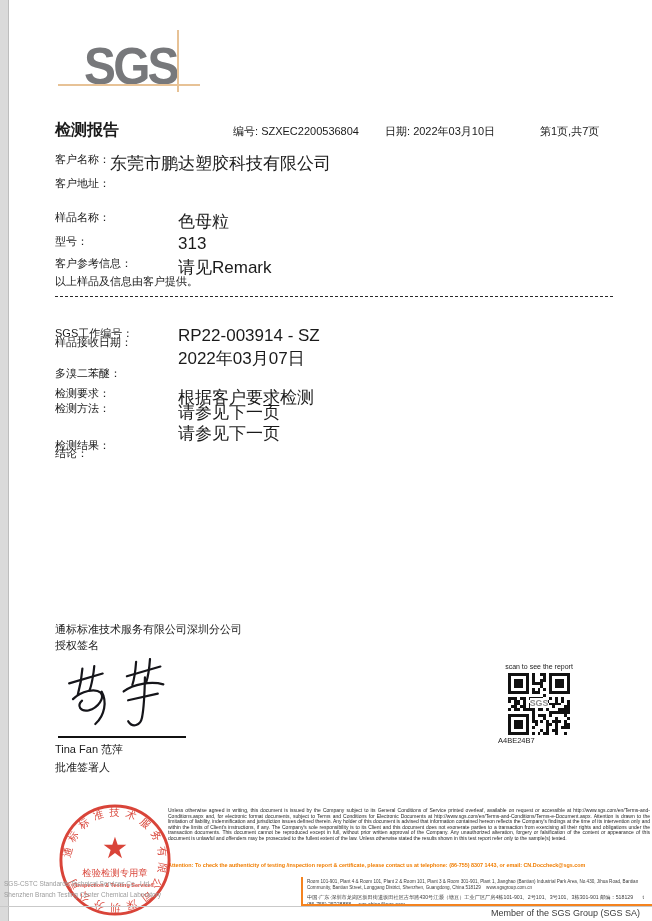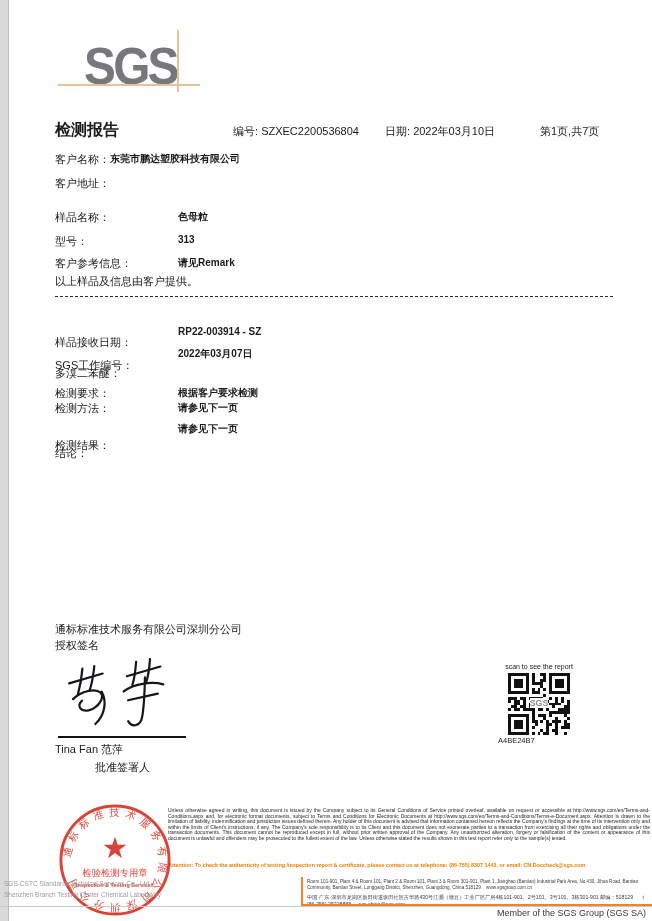--- a/index.html
+++ b/index.html
@@ -6,42 +6,42 @@
   .page{position:relative;width:652px;height:921px;background:#fff;overflow:hidden;
         font-family:"Liberation Sans","DejaVu Sans",sans-serif;color:#1a1a1a;}
   .left-strip{position:absolute;left:0;top:0;width:8px;height:921px;background:#dadada;border-right:1px solid #bdbdbd;}
   .logo-text{position:absolute;left:84px;top:36px;font-size:52px;font-weight:bold;color:#77787b;
              letter-spacing:-3px;transform:scaleX(.92);transform-origin:left top;}
   .logo-hline{position:absolute;left:58px;top:84px;width:142px;height:2px;background:#e7c296;}
   .logo-vline{position:absolute;left:177px;top:30px;width:2px;height:62px;background:#e7c296;}
   .doc-title{position:absolute;left:55px;top:120px;font-size:16px;font-weight:bold;}
   .hinfo{position:absolute;top:124px;font-size:11px;}
   .lbl{position:absolute;left:55px;font-size:11px;}
-  .val{position:absolute;font-size:10px;font-weight:bold;}
+  .val{position:absolute;font-size:17px;}
   .dash-sep{position:absolute;left:55px;top:296px;width:558px;border-top:1.5px dashed #2a2a2a;}
   .concl{position:absolute;left:178px;top:446px;width:437px;font-size:11px;line-height:19px;text-align:justify;}
   .sig-line{position:absolute;left:58px;top:736px;width:128px;height:2px;background:#111;}
   .qr-caption{position:absolute;left:498px;top:663px;width:82px;text-align:center;font-size:7px;color:#222;}
   .qr-code{position:absolute;left:508px;top:673px;width:62px;height:62px;}
   .qr-label{position:absolute;left:498px;top:736px;width:82px;text-align:left;font-size:7.5px;color:#222;}
   .disclaimer{position:absolute;left:168px;top:808px;width:482px;font-size:5px;line-height:5.5px;
               text-align:justify;color:#1f1f1f;}
   .attention{position:absolute;left:168px;top:862px;width:482px;font-size:5.4px;line-height:6.2px;
              font-weight:bold;color:#f07d00;}
   .foot-co{position:absolute;left:4px;top:878px;width:295px;font-size:6.5px;line-height:11px;color:#9b9b9b;}
   .foot-div{position:absolute;left:301px;top:877px;width:2px;height:27px;background:#f5831f;}
   .foot-addr{position:absolute;left:307px;top:879px;width:343px;color:#3c3c3c;}
   .foot-addr .l1{font-size:4.6px;line-height:6px;}
   .foot-addr .l2{font-size:5.2px;line-height:7px;margin-top:3px;}
   .foot-addr .web{margin-left:4px;}
   .foot-addr .tel{margin-left:8px;}
   .foot-addr .mail{margin-left:6px;}
   .bottom-gray{position:absolute;left:0;top:906px;width:652px;height:1px;background:#c9c9c9;}
   .bottom-orange{position:absolute;left:301px;top:904px;width:351px;height:2px;background:#f5831f;}
-  .member{position:absolute;right:6px;top:908px;font-size:9px;color:#3a3a3a;}
+  .member{position:absolute;right:12px;top:908px;font-size:9px;color:#3a3a3a;}
   .stamp{position:absolute;left:56px;top:801px;width:118px;height:118px;opacity:.88;}
   .sig-svg{position:absolute;left:58px;top:658px;width:150px;height:80px;}
 </style>
 </head>
 <body>
 
 <div class="page">
   <div class="left-strip"></div>
 
   <div class="logo-text">SGS</div>
@@ -66,21 +66,21 @@
   <div class="lbl" style="top:210px;">样品名称：</div>
   <div class="val" style="left:178px;top:210px;">色母粒</div>
   <div class="lbl" style="top:234px;">型号：</div>
   <div class="val" style="left:178px;top:234px;">313</div>
   <div class="lbl" style="top:256px;">客户参考信息：</div>
   <div class="val" style="left:178px;top:256px;">请见Remark</div>
   <div class="lbl" style="top:274px;">以上样品及信息由客户提供。</div>
 
   <div class="dash-sep"></div>
 
-  <div class="lbl" style="top:326px;margin-top:32px;">SGS工作编号：</div>
+  <div class="lbl" style="top:326px;">SGS工作编号：</div>
   <div class="val" style="left:178px;top:326px;">RP22-003914 - SZ</div>
   <div class="lbl" style="top:335px;">样品接收日期：</div>
   <div class="val" style="left:178px;top:347px;">2022年03月07日</div>
   <div class="lbl" style="top:366px;">多溴二苯醚：</div>
   <div class="lbl" style="top:386px;">检测要求：</div>
   <div class="val" style="left:178px;top:386px;">根据客户要求检测</div>
   <div class="lbl" style="top:401px;">检测方法：</div>
   <div class="val" style="left:178px;top:401px;">请参见下一页</div>
   <div class="lbl" style="top:422px;margin-top:16px;">检测结果：</div>
   <div class="val" style="left:178px;top:422px;">请参见下一页</div>
@@ -98,21 +98,21 @@
       <path d="M70 18 L104 10"></path>
       <path d="M80 4 C79 12 77 22 75 27"></path>
       <path d="M94 2 C93 10 91 20 89 25"></path>
       <path d="M66 33 C76 26 94 24 106 28"></path>
       <path d="M88 20 C87 34 85 52 83 60 C81 68 73 70 69 63"></path>
       <path d="M70 42 L100 37"></path>
     </g>
   </svg>
   <div class="sig-line"></div>
   <div class="lbl" style="top:742px;">Tina Fan 范萍</div>
-  <div class="lbl" style="top:760px;margin-left:40px;">批准签署人</div>
+  <div class="lbl" style="top:760px;">批准签署人</div>
 
   <div class="qr-caption">scan to see the report</div>
   <svg class="qr-code" viewBox="0 0 21 21" shape-rendering="crispEdges">
     <rect x="0" y="0" width="21" height="21" fill="#fff"></rect>
     <path id="qr-mods" fill="#111" d="M8 0h1v1h-1zM11 0h1v1h-1zM12 0h1v1h-1zM8 1h1v1h-1zM12 1h1v1h-1zM8 2h1v1h-1zM11 2h1v1h-1zM12 2h1v1h-1zM8 3h1v1h-1zM9 3h1v1h-1zM10 3h1v1h-1zM11 3h1v1h-1zM11 4h1v1h-1zM8 5h1v1h-1zM10 5h1v1h-1zM12 5h1v1h-1zM8 6h1v1h-1zM9 6h1v1h-1zM10 6h1v1h-1zM12 7h1v1h-1zM0 8h1v1h-1zM1 8h1v1h-1zM2 8h1v1h-1zM4 8h1v1h-1zM5 8h1v1h-1zM7 8h1v1h-1zM8 8h1v1h-1zM9 8h1v1h-1zM10 8h1v1h-1zM11 8h1v1h-1zM14 8h1v1h-1zM16 8h1v1h-1zM18 8h1v1h-1zM0 9h1v1h-1zM2 9h1v1h-1zM3 9h1v1h-1zM5 9h1v1h-1zM8 9h1v1h-1zM9 9h1v1h-1zM10 9h1v1h-1zM12 9h1v1h-1zM13 9h1v1h-1zM16 9h1v1h-1zM18 9h1v1h-1zM20 9h1v1h-1zM2 10h1v1h-1zM3 10h1v1h-1zM5 10h1v1h-1zM7 10h1v1h-1zM14 10h1v1h-1zM15 10h1v1h-1zM16 10h1v1h-1zM17 10h1v1h-1zM20 10h1v1h-1zM1 11h1v1h-1zM2 11h1v1h-1zM4 11h1v1h-1zM5 11h1v1h-1zM7 11h1v1h-1zM8 11h1v1h-1zM9 11h1v1h-1zM10 11h1v1h-1zM11 11h1v1h-1zM12 11h1v1h-1zM15 11h1v1h-1zM19 11h1v1h-1zM20 11h1v1h-1zM0 12h1v1h-1zM2 12h1v1h-1zM3 12h1v1h-1zM5 12h1v1h-1zM6 12h1v1h-1zM7 12h1v1h-1zM8 12h1v1h-1zM10 12h1v1h-1zM11 12h1v1h-1zM13 12h1v1h-1zM17 12h1v1h-1zM18 12h1v1h-1zM19 12h1v1h-1zM20 12h1v1h-1zM8 13h1v1h-1zM14 13h1v1h-1zM15 13h1v1h-1zM16 13h1v1h-1zM17 13h1v1h-1zM18 13h1v1h-1zM19 13h1v1h-1zM20 13h1v1h-1zM8 14h1v1h-1zM10 14h1v1h-1zM11 14h1v1h-1zM12 14h1v1h-1zM14 14h1v1h-1zM19 14h1v1h-1zM8 15h1v1h-1zM12 15h1v1h-1zM16 15h1v1h-1zM20 15h1v1h-1zM8 16h1v1h-1zM9 16h1v1h-1zM11 16h1v1h-1zM13 16h1v1h-1zM15 16h1v1h-1zM16 16h1v1h-1zM17 16h1v1h-1zM19 16h1v1h-1zM9 17h1v1h-1zM13 17h1v1h-1zM14 17h1v1h-1zM16 17h1v1h-1zM19 17h1v1h-1zM20 17h1v1h-1zM8 18h1v1h-1zM13 18h1v1h-1zM16 18h1v1h-1zM18 18h1v1h-1zM19 18h1v1h-1zM20 18h1v1h-1zM11 19h1v1h-1zM13 19h1v1h-1zM15 19h1v1h-1zM16 19h1v1h-1zM8 20h1v1h-1zM10 20h1v1h-1zM12 20h1v1h-1zM13 20h1v1h-1zM16 20h1v1h-1zM19 20h1v1h-1z"></path>
     <g fill="#111">
       <path d="M0 0h7v7h-7z M1 1h5v5h-5z M2 2h3v3h-3z" fill-rule="evenodd"></path>
       <path d="M14 0h7v7h-7z M15 1h5v5h-5z M16 2h3v3h-3z" fill-rule="evenodd"></path>
       <path d="M0 14h7v7h-7z M1 15h5v5h-5z M2 16h3v3h-3z" fill-rule="evenodd"></path>
     </g>

